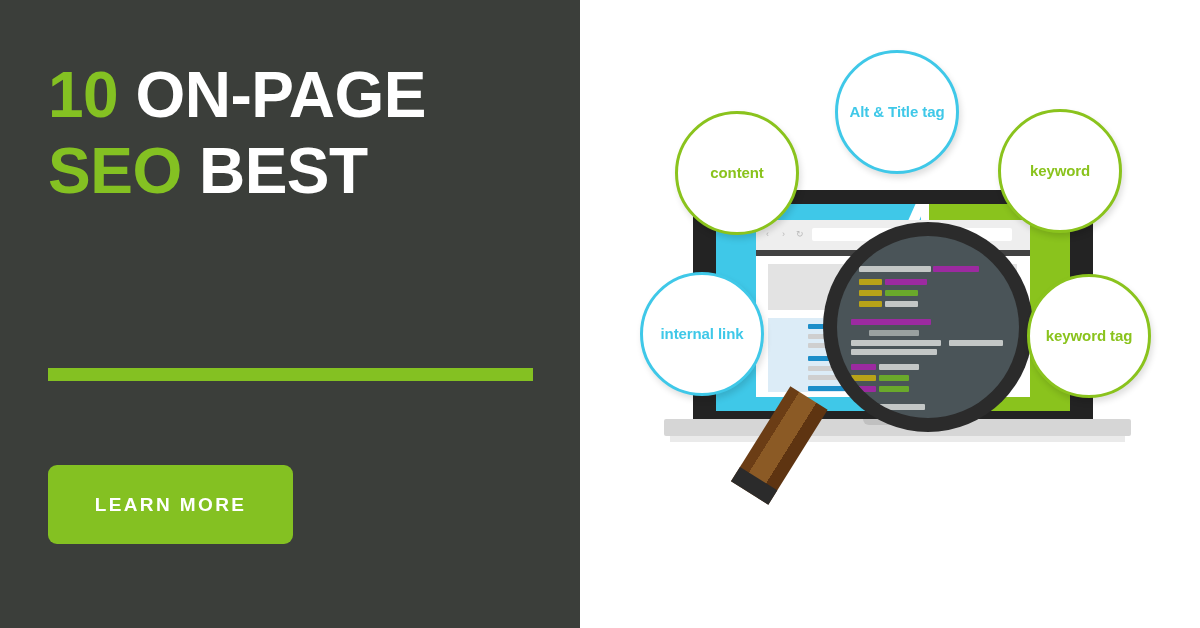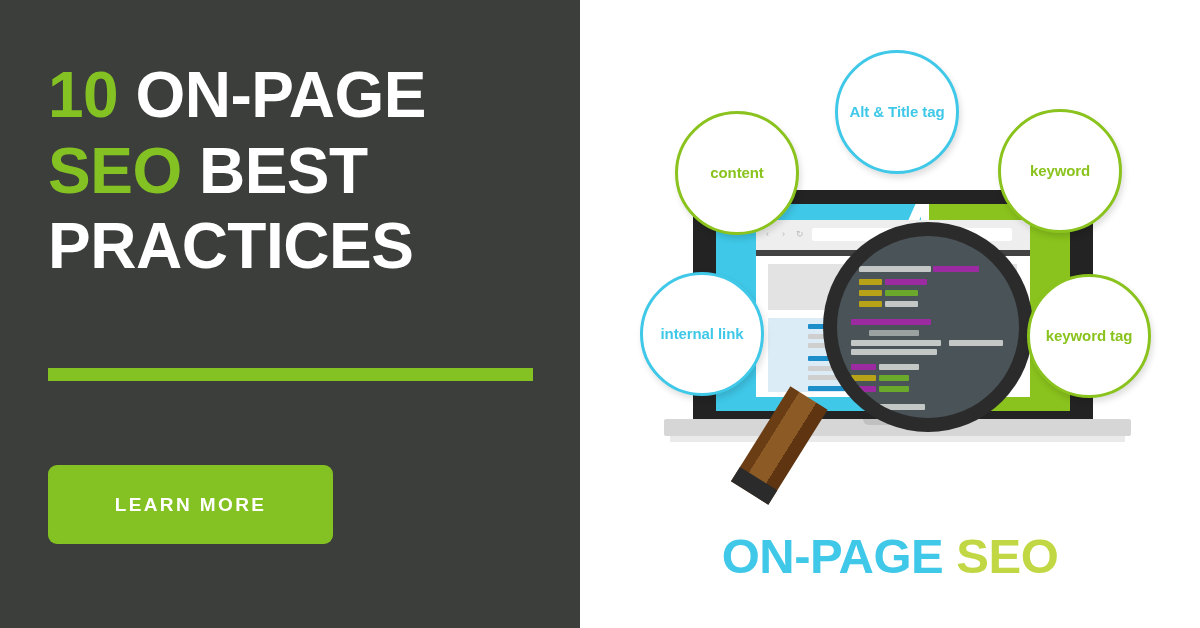--- a/index.html
+++ b/index.html
@@ -50,21 +50,21 @@
     top: 368px;
     width: 485px;
     height: 13px;
     background: #84c122;
   }
 
   .cta-button {
     position: absolute;
     left: 48px;
     top: 465px;
-    width: 285px;
+    width: 245px;
     height: 79px;
     background: #84c122;
     border: none;
     border-radius: 9px;
     color: #ffffff;
     font-family: "Liberation Sans", sans-serif;
     font-size: 19px;
     font-weight: bold;
     letter-spacing: 2.4px;
     text-transform: uppercase;
@@ -323,21 +323,20 @@
 
 <div class="banner">
 
   <div class="left-panel">
 
     <div class="headline">
       <span class="hl-accent">10</span>
       <span>ON-PAGE</span><br>
       <span class="hl-accent">SEO</span>
       <span>BEST</span><br>
-      <span>PRACTICES</span>
     </div>
 
     <div class="divider"></div>
 
     <button class="cta-button">LEARN MORE</button>
   </div>
 
   <div class="divider-vert"></div>
 
   <div class="right-panel">
@@ -431,19 +430,15 @@
     <div class="bubble bubble-green" style="left:418px; top:109px;">
       <span>keyword</span>
     </div>
     <div class="bubble bubble-cyan" style="left:60px; top:272px;">
       <span>internal link</span>
     </div>
     <div class="bubble bubble-green" style="left:447px; top:274px;">
       <span>keyword tag</span>
     </div>
 
-    <div class="wordmark">
-      <span class="wm-cyan">ON-PAGE</span>
-      <span class="wm-green">SEO</span>
-    </div>
 
   </div>
 </div>
 
 </body></html>

